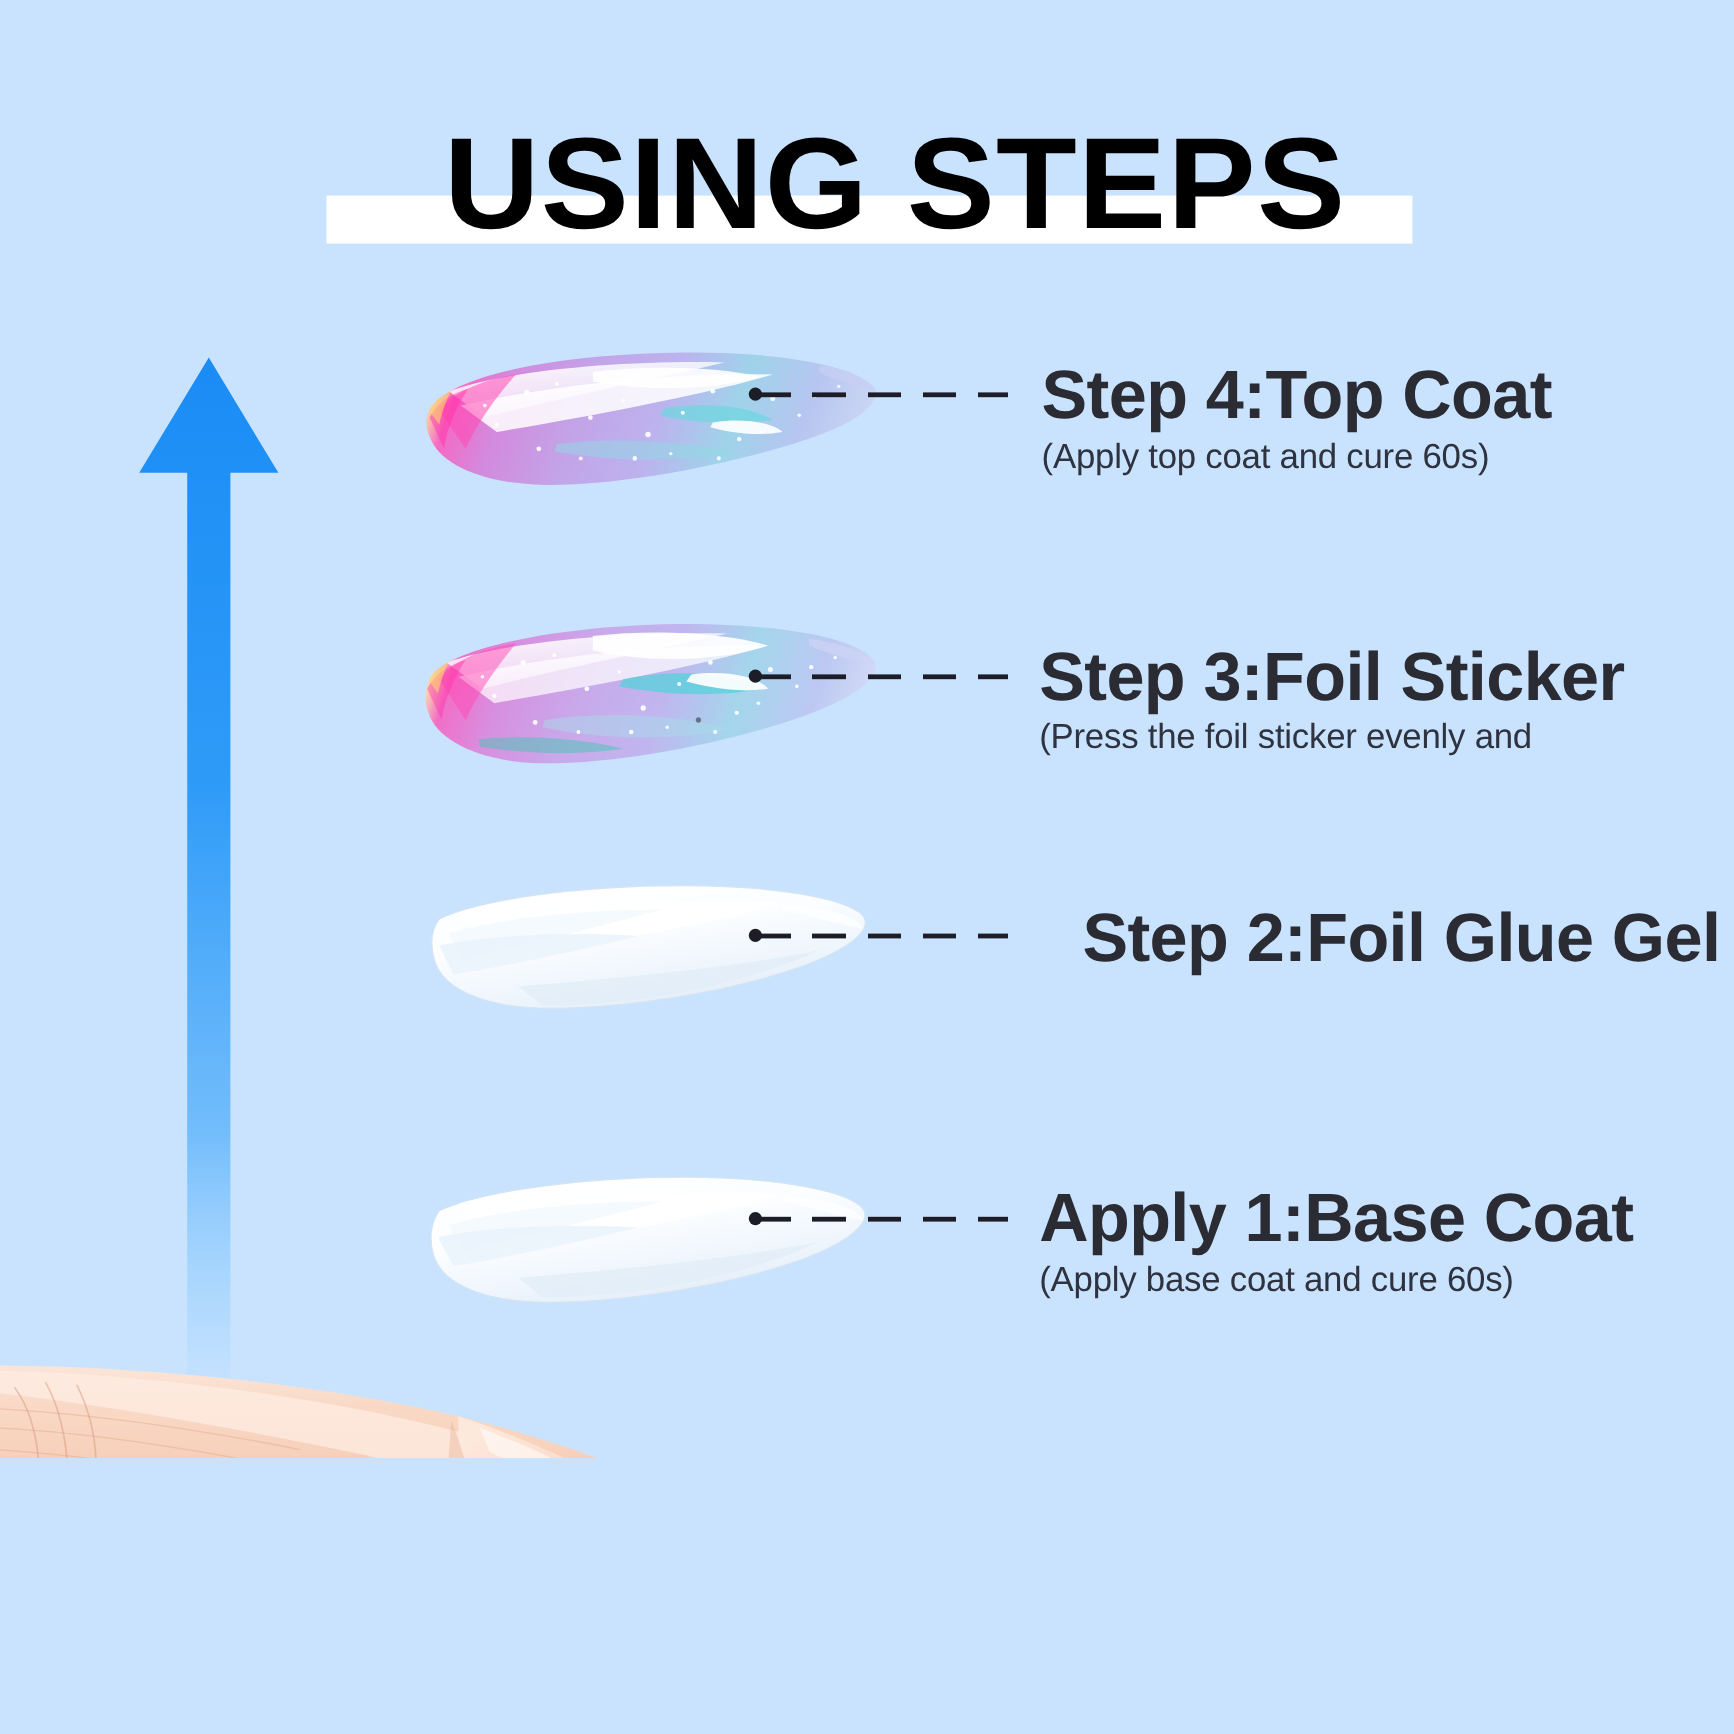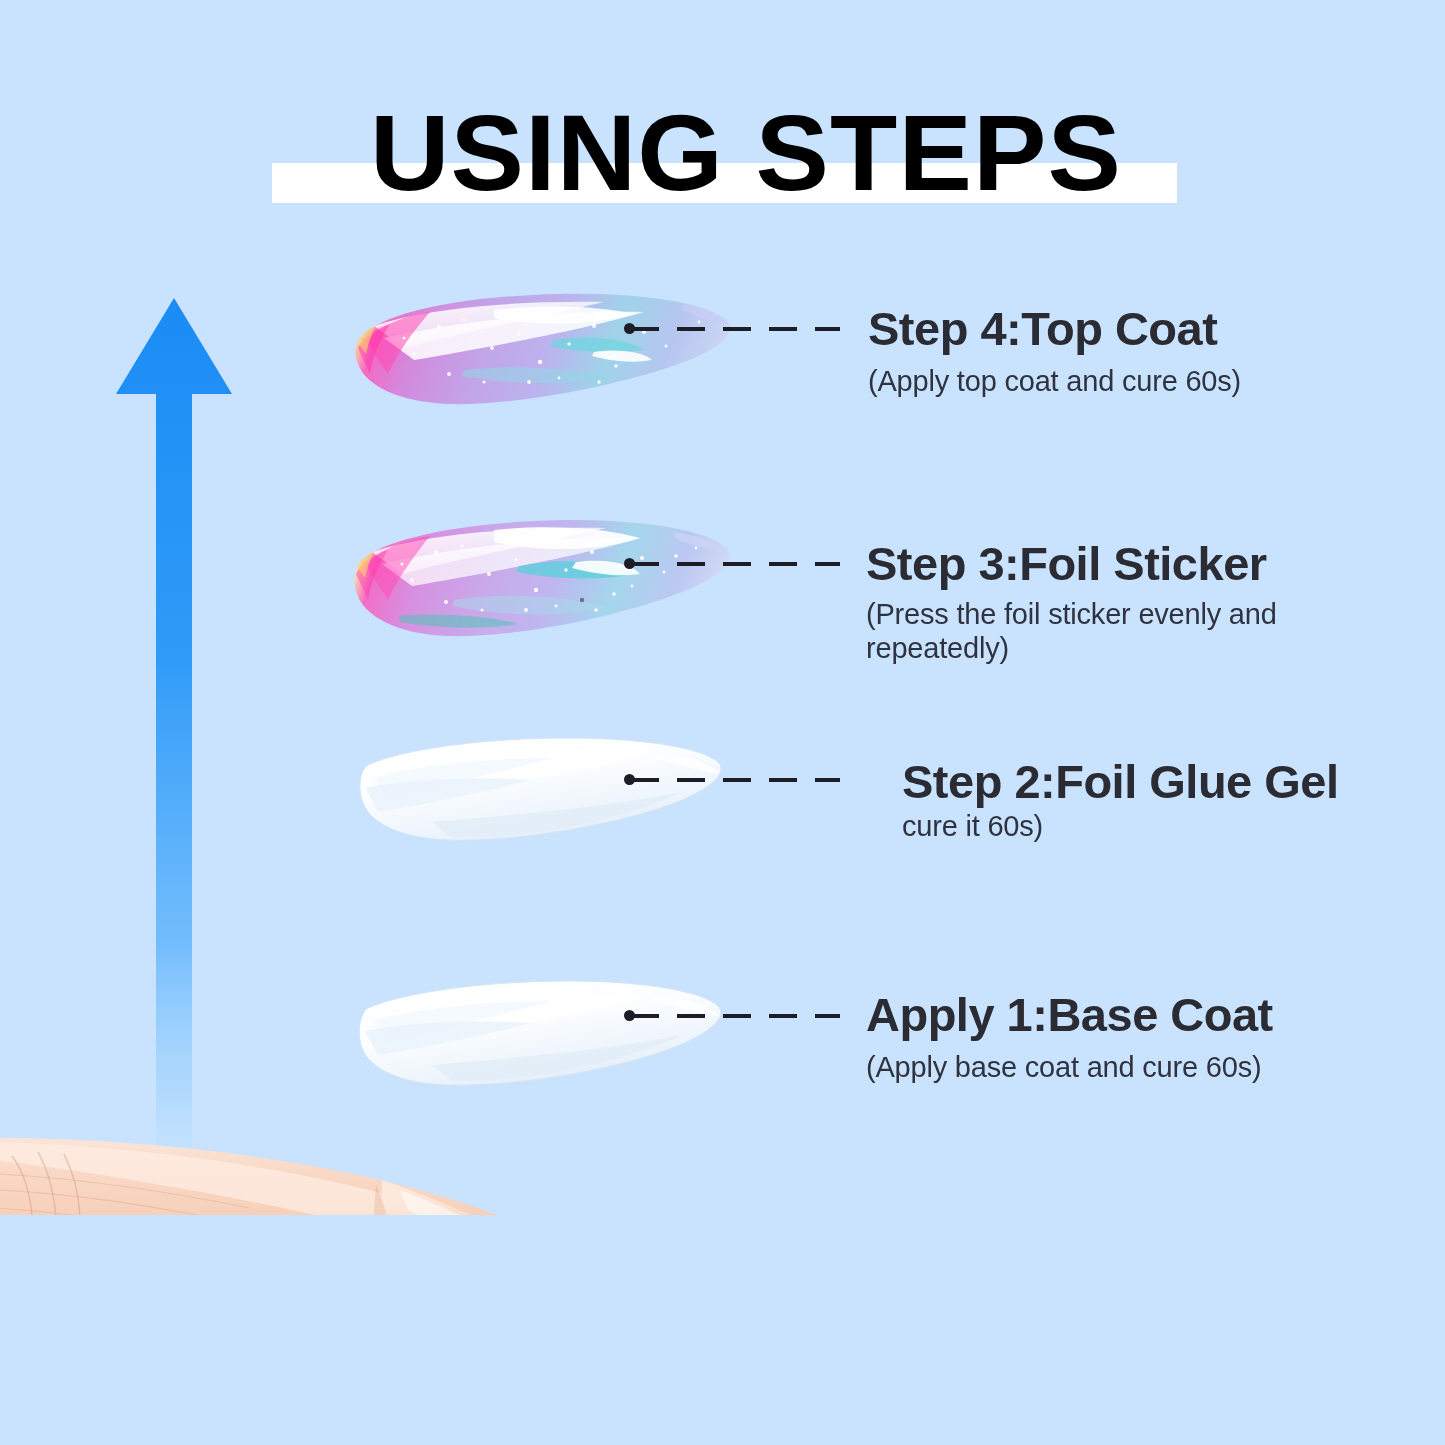--- a/index.html
+++ b/index.html
@@ -91,21 +91,21 @@
         rgba(0,0,0,0) 28px, rgba(0,0,0,0) 46px);
   }
 
   
   .labels {
     position: absolute;
   }
   .step-title {
     font-family: "Liberation Sans", sans-serif;
     font-weight: 700;
-    font-size: 47px;
+    font-size: 57px;
     line-height: 54px;
     color: #2b2b33;
     white-space: nowrap;
     letter-spacing: -0.5px;
   }
   .step-sub {
     font-family: "Liberation Sans", sans-serif;
     font-weight: 400;
     font-size: 29px;
     line-height: 38px;
@@ -300,21 +300,20 @@
     </svg>
 
     <div class="leader" style="left:624px; top:554px; width:216px;">
       <div class="dot"></div>
       <div class="dashes" style="width:209px;"></div>
     </div>
 
     <div class="labels" style="left:866px; top:537px; width:500px;">
       <div class="step-title">Step 3:Foil Sticker</div>
       <div class="step-sub tight">(Press the foil sticker evenly and</div>
-      <div class="step-sub tight" style="margin-top:0;">repeatedly)</div>
     </div>
   </div>
 
   <div class="step-row">
 
     <svg class="nail-wrap" style="left:352px; top:730px; width:380px; height:118px;" viewBox="0 0 380 118">
       <defs>
         <linearGradient id="g2a" x1="0.15" y1="0" x2="0.7" y2="1">
           <stop offset="0%" stop-color="#ffffff"></stop>
           <stop offset="42%" stop-color="#fbfdff"></stop>
@@ -346,21 +345,20 @@
       </g>
     </svg>
 
     <div class="leader" style="left:624px; top:770px; width:216px;">
       <div class="dot"></div>
       <div class="dashes" style="width:209px;"></div>
     </div>
 
     <div class="labels" style="left:866px; top:755px; width:540px;margin-left:36px;">
       <div class="step-title">Step 2:Foil Glue Gel</div>
-      <div class="step-sub tight" style="margin-top:0;">cure it 60s)</div>
     </div>
   </div>
 
   <div class="step-row">
 
     <svg class="nail-wrap" style="left:352px; top:975px; width:380px; height:118px;" viewBox="0 0 380 118">
       <defs>
         <linearGradient id="g1a" x1="0.15" y1="0" x2="0.7" y2="1">
           <stop offset="0%" stop-color="#ffffff"></stop>
           <stop offset="42%" stop-color="#fbfdff"></stop>

